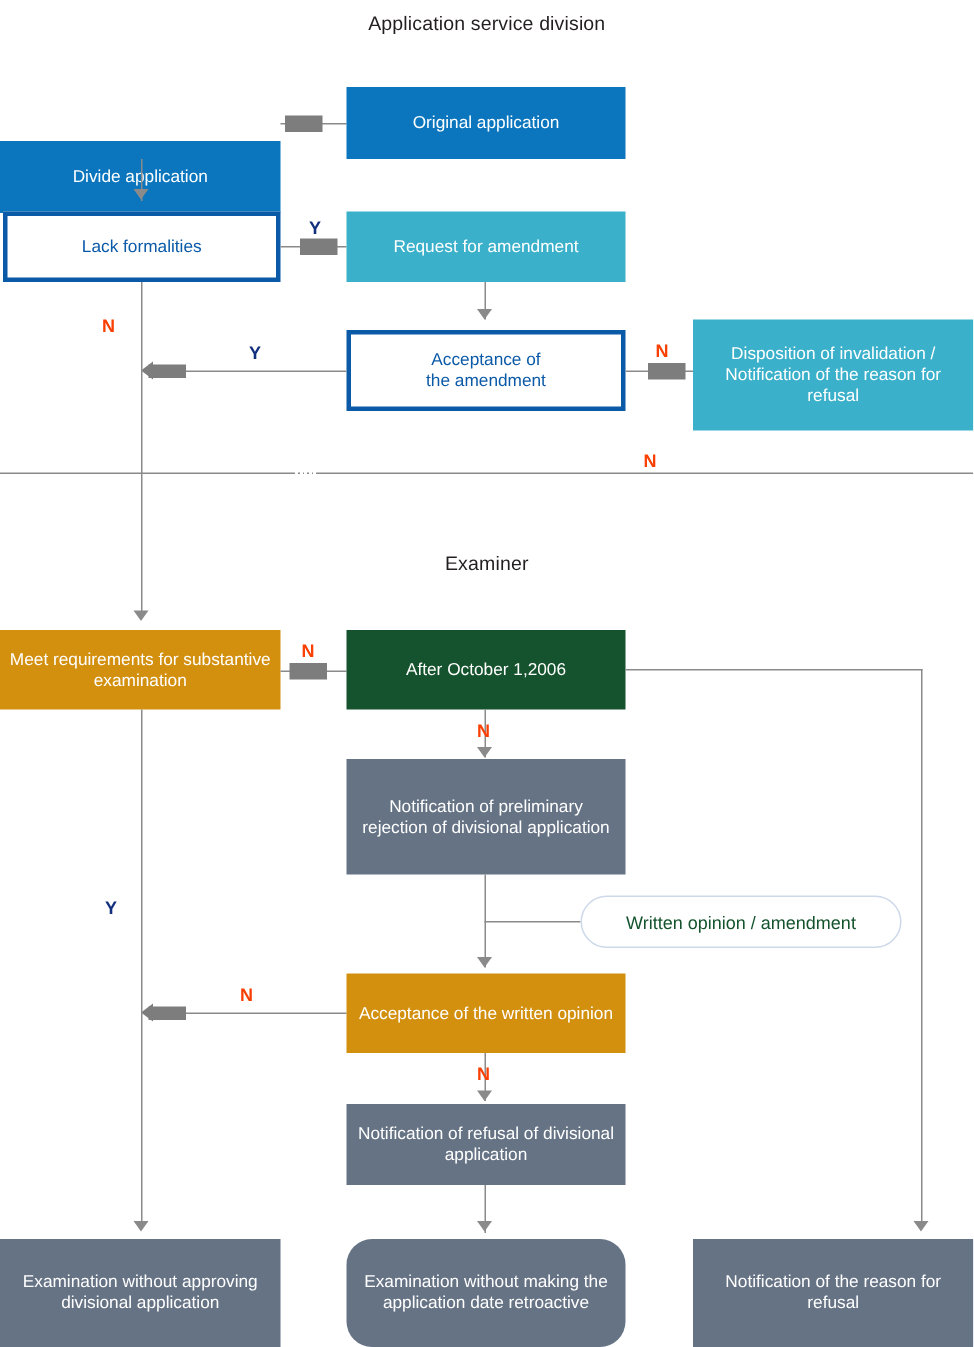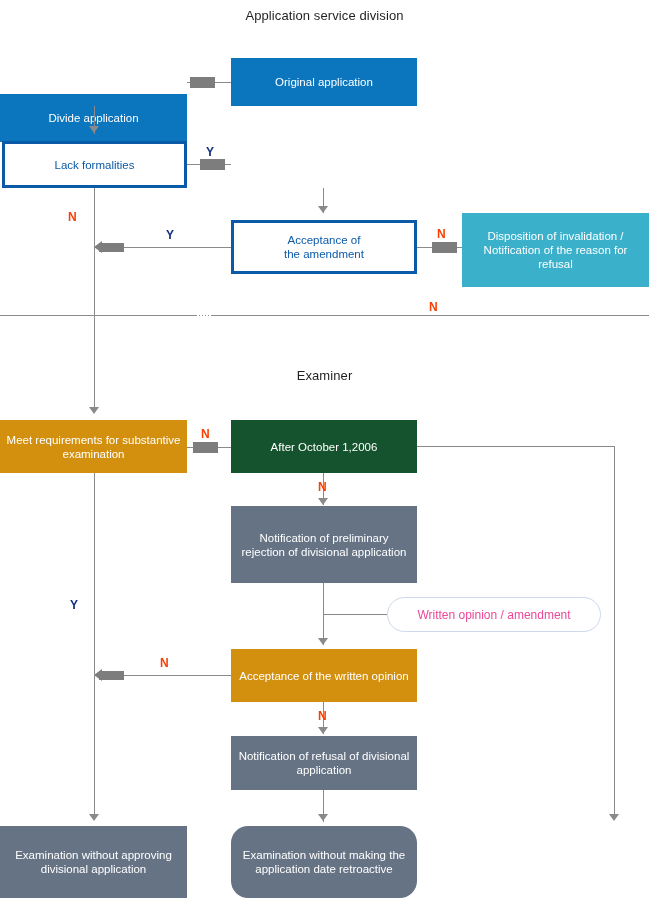--- a/index.html
+++ b/index.html
@@ -45,21 +45,21 @@
   .node.gray      { background: #667385; }
   .node.outline {
     background: #ffffff;
     border: 3px solid #0b5aa8;
     color: #0b5aa8;
   }
   .node.pill {
     background: #ffffff;
     border: 1.5px solid #cdd9ea;
     border-radius: 19px;
-    color: #ec4899;
+    color: #14532d;
     font-size: 12px;
   }
 
   
   .ln {
     position: absolute;
     background: #8a8a8a;
   }
   .ln.h { height: 1px; }
   .ln.v { width: 1px; }
@@ -126,20 +126,21 @@
 
   <div class="ln v" style="left:94px; top:106px; height:28px;"></div>
   <div class="arrow-down" style="left:89px; top:126px;"></div>
 
   <div class="node outline" style="left:2px; top:141px; width:185px; height:47px;">Lack formalities</div>
 
   <div class="ln h" style="left:187px; top:164px; width:44px;"></div>
   <div class="stub" style="left:200px; top:159px; width:25px;"></div>
   <div class="lbl y" style="left:206px; top:146px;">Y</div>
 
+  <div class="node cyan" style="left:231px; top:141px; width:186px; height:47px;">Request for amendment</div>
 
   <div class="ln v" style="left:323px; top:188px; height:25px;"></div>
   <div class="arrow-down" style="left:318px; top:206px;"></div>
 
   <div class="node outline" style="left:231px; top:220px; width:186px; height:54px; flex-direction:column;">
     <span>Acceptance of</span>
     <span>the amendment</span>
   </div>
 
   <div class="ln h" style="left:110px; top:247px; width:121px;"></div>
@@ -201,14 +202,15 @@
 
   <div class="node gray" style="left:231px; top:736px; width:186px; height:54px;">Notification of refusal of divisional application</div>
 
   <div class="ln v" style="left:323px; top:790px; height:32px;"></div>
   <div class="arrow-down" style="left:318px; top:814px;"></div>
 
   <div class="node gray" style="left:0px; top:826px; width:187px; height:72px;">Examination without approving divisional application</div>
 
   <div class="node gray" style="left:231px; top:826px; width:186px; height:72px;border-radius:17px;">Examination without making the application date retroactive</div>
 
+  <div class="node gray" style="left:462px; top:826px; width:187px; height:72px;">Notification of the reason for refusal</div>
 
 </div>
 
 </body></html>

